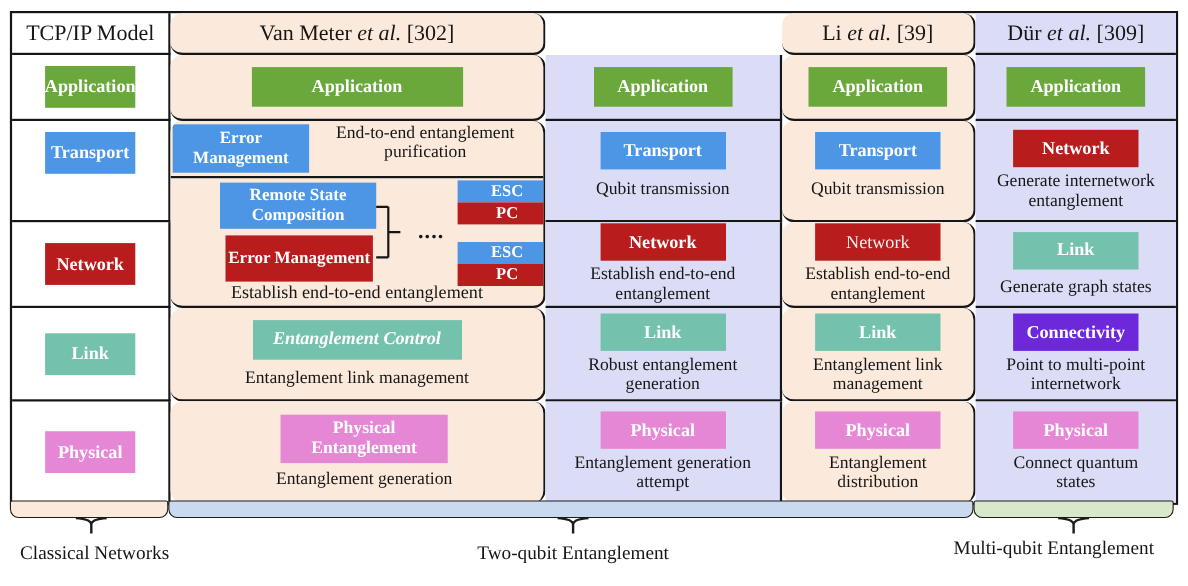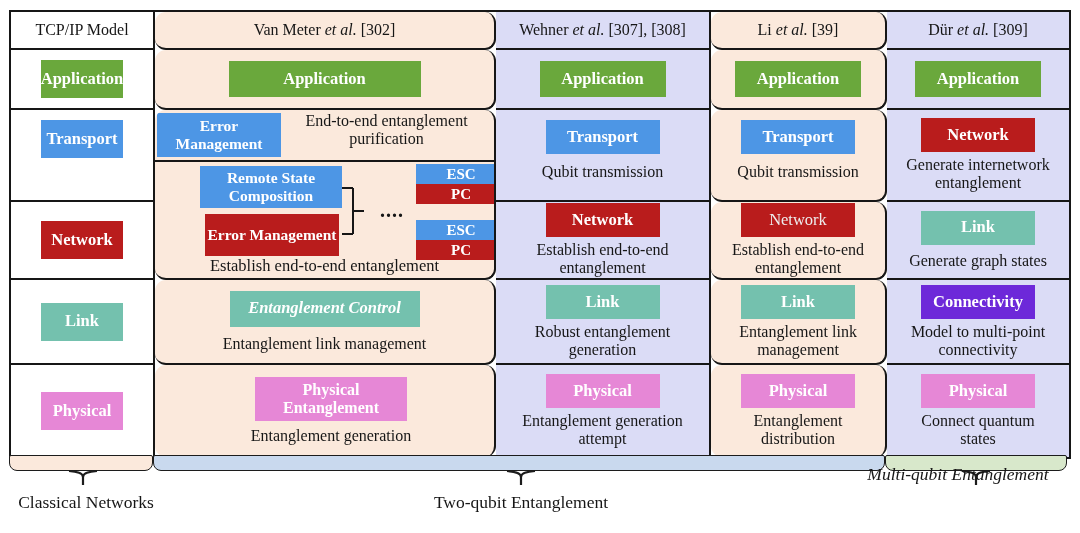--- a/index.html
+++ b/index.html
@@ -13,21 +13,21 @@
        border:2px solid #161616;background:#fff;}
   .cell{border-right:2px solid #161616;border-bottom:2px solid #161616;box-sizing:border-box;
         display:flex;flex-direction:column;align-items:center;justify-content:center;
         position:relative;overflow:hidden;}
   .noR{border-right:none!important;} .noB{border-bottom:none!important;}
   .c1{grid-column:1;} .c2{grid-column:2;} .c3{grid-column:3;} .c4{grid-column:4;} .c5{grid-column:5;}
   .r1{grid-row:1;} .r2{grid-row:2;} .r3{grid-row:3;} .r4{grid-row:4;} .r5{grid-row:5;} .r6{grid-row:6;}
   .rspan34{grid-row:3/5;}
   .peach{background:#fbe9dc;border-radius:11px;} .lav{background:#dbdcf6;}
 
-  .hdr{font-size:16px;white-space:nowrap;}
+  .hdr{font-size:20px;white-space:nowrap;}
   .hdr i{font-style:italic;}
 
   
   .box{color:#ffffff;font-weight:bold;text-align:center;line-height:1.12;
        display:flex;align-items:center;justify-content:center;flex:0 0 auto;}
   .green{background:#6aa83c;} .blue{background:#4d96e5;} .gray{background:#b91c1c;}
   .teal{background:#74c1ae;} .pink{background:#e687d6;} .gold{background:#6d28d9;}
   .b-l1{width:82px;height:38px;font-size:16.5px;}
   .b-app{width:126px;height:36px;font-size:16.5px;}
   .b-app-wide{width:192px;height:36px;font-size:16.5px;}
@@ -81,27 +81,20 @@
   <div class="tbl">
 
     <div class="cell hdr c1 r1">
       <span>TCP/IP Model</span>
     </div>
     <div class="cell hdr c2 r1 peach">
       <span>
         <span>Van Meter</span>
         <i>et al.</i>
         <span>[302]</span>
-      </span>
-    </div>
-    <div class="cell hdr c3 r1 lav">
-      <span>
-        <span>Wehner</span>
-        <i>et al.</i>
-        <span>[307], [308]</span>
       </span>
     </div>
     <div class="cell hdr c4 r1 peach">
       <span>
         <span>Li</span>
         <i>et al.</i>
         <span>[39]</span>
       </span>
     </div>
     <div class="cell hdr c5 r1 lav noR">
@@ -195,21 +188,21 @@
     <div class="cell c3 r5 lav midstack">
       <div class="box teal b-std">Link</div>
       <div class="cap w190">Robust entanglement generation</div>
     </div>
     <div class="cell c4 r5 peach midstack">
       <div class="box teal b-std">Link</div>
       <div class="cap w170">Entanglement link management</div>
     </div>
     <div class="cell c5 r5 lav noR midstack">
       <div class="box gold b-std">Connectivity</div>
-      <div class="cap w180">Model to multi-point connectivity</div>
+      <div class="cap w180">Point to multi-point internetwork</div>
     </div>
 
     <div class="cell c1 r6 noB">
       <div class="box pink b-l1">Physical</div>
     </div>
     <div class="cell c2 r6 peach noB midstack" style="gap:6px;padding-left:13px;">
       <div class="box pink b-pe">Physical Entanglement</div>
       <div class="cap">Entanglement generation</div>
     </div>
     <div class="cell c3 r6 lav noB midstack">
@@ -236,15 +229,15 @@
   </svg>
   <svg class="brace" style="left:506px;" width="30" height="16" viewBox="0 0 30 16">
     <path d="M1,1 Q15,2 15,7 V15 M29,1 Q15,2 15,7" fill="none" stroke="#1c1c1c" stroke-width="2.2"></path>
   </svg>
   <svg class="brace" style="left:961px;" width="30" height="16" viewBox="0 0 30 16">
     <path d="M1,1 Q15,2 15,7 V15 M29,1 Q15,2 15,7" fill="none" stroke="#1c1c1c" stroke-width="2.2"></path>
   </svg>
 
   <div class="flabel" style="left:86px;">Classical Networks</div>
   <div class="flabel" style="left:521px;">Two-qubit Entanglement</div>
-  <div class="flabel" style="left:958px;top:464px;font-style:italic;">Multi-qubit Entanglement</div>
+  <div class="flabel" style="left:958px;top:488px;">Multi-qubit Entanglement</div>
 
 </div>
 
 </body></html>

